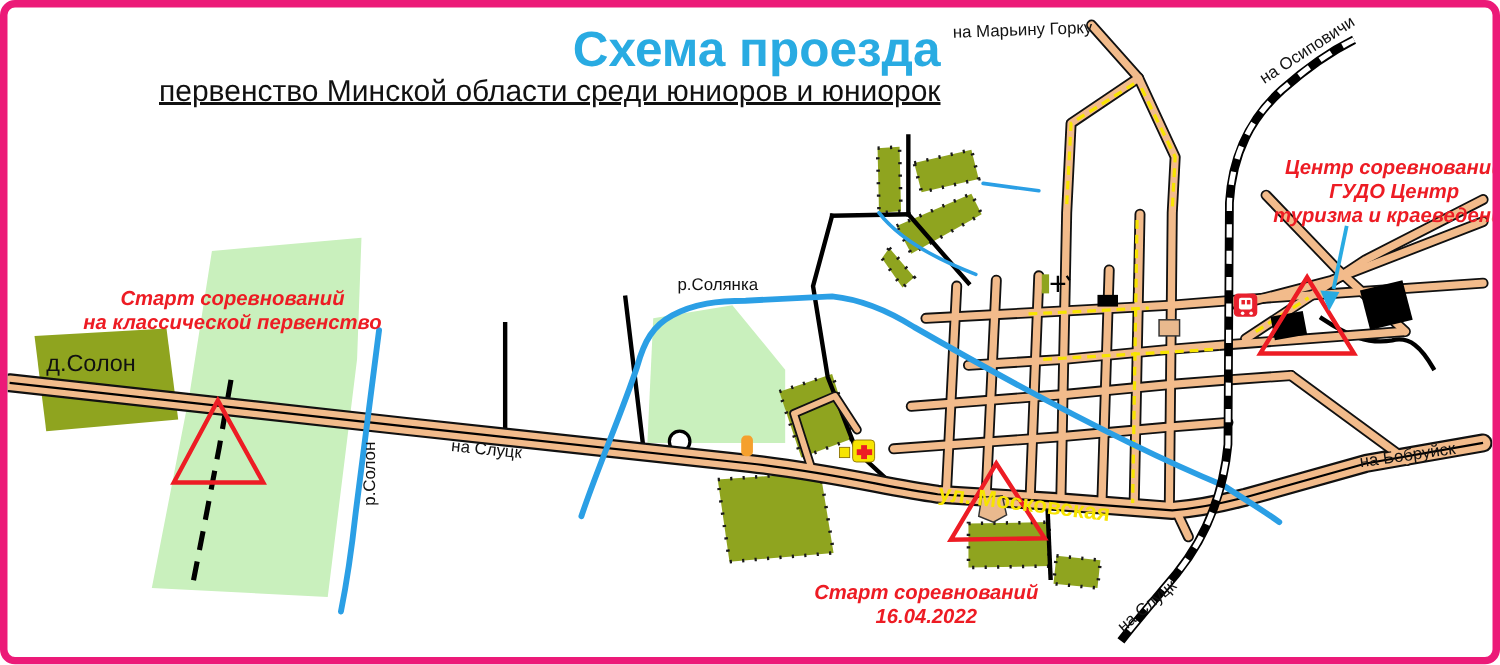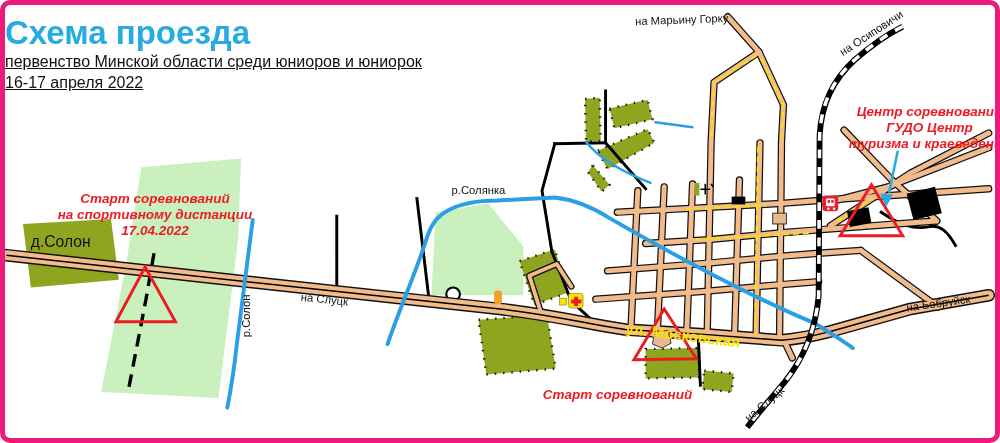--- a/index.html
+++ b/index.html
@@ -5,23 +5,23 @@
   :root{
     --border:#ec1a78; --title:#29abe2; --red:#ed1c24;
     --road:#f2bb8b; --casing:#111111; --olive:#8fa41f; --mint:#c9f0bd;
     --water:#2b9fe5; --yellow:#f7e400; --ink:#111111;
   }
   html,body{margin:0;padding:0;background:#fff;}
   body{width:1000px;height:443px;font-family:"Liberation Sans",sans-serif;}
   .frame{box-sizing:border-box;position:relative;width:1000px;height:443px;
          border:5px solid var(--border);border-radius:10px;background:#fff;overflow:hidden;}
   .map-svg{position:absolute;left:0;top:0;width:100%;height:100%;}
-  .header{position:absolute;left:0;top:11px;width:622px;text-align:left;}
+  .header{position:absolute;left:0;top:11px;width:622px;text-align:right;}
   .title{color:var(--title);font-size:33px;font-weight:bold;letter-spacing:0px;line-height:1.05;}
-  .subline{color:var(--ink);font-size:16px;line-height:21px;text-decoration:underline;}
+  .subline{color:var(--ink);font-size:20px;line-height:21px;text-decoration:underline;}
   .anno{position:absolute;color:var(--red);font-weight:bold;font-style:italic;
         font-size:13.5px;line-height:16px;text-align:center;}
   .anno-classic{left:35px;top:186px;width:230px;}
   .anno-center{left:812px;top:99px;width:225px;}
   .anno-sprint{left:500px;top:382px;width:225px;}
   
   .mint{fill:var(--mint);}
   .olive{fill:var(--olive);}
   .olive-h{fill:var(--olive);stroke:#1a1a1a;stroke-width:2.4;stroke-dasharray:1.5 7;}
   .minor{stroke:#000;stroke-width:3;fill:none;stroke-linecap:square;}
@@ -188,30 +188,29 @@
       <text class="lbl-big" x="20" y="248">д.Солон</text>
       <text class="lbl" text-anchor="middle" transform="translate(244,318) rotate(-90)" font-size="10.5">р.Солон</text>
       <text class="lbl" text-anchor="middle" transform="translate(478,193)" font-size="10.5">р.Солянка</text>
       <text class="lbl-street" transform="translate(628,336) rotate(7)">ул. Московская</text>
     </g>
   </svg>
 
   <div class="header">
     <div class="title">Схема проезда</div>
     <div class="subline">первенство Минской области среди юниоров и юниорок</div>
-    <div class="subline">16-17 апреля 2022</div>
   </div>
 
   <div class="anno anno-classic">
     <div>Старт соревнований</div>
-    <div>на спортивному дистанции</div>
-    <div>17.04.2022</div>
+    <div>на классической первенство</div>
   </div>
   <div class="anno anno-center">
     <div>Центр соревнований</div>
     <div>ГУДО Центр</div>
     <div>туризма и краеведения</div>
   </div>
   <div class="anno anno-sprint">
     <div>Старт соревнований</div>
+    <div>16.04.2022</div>
   </div>
 
 </div>
 
 </body></html>

